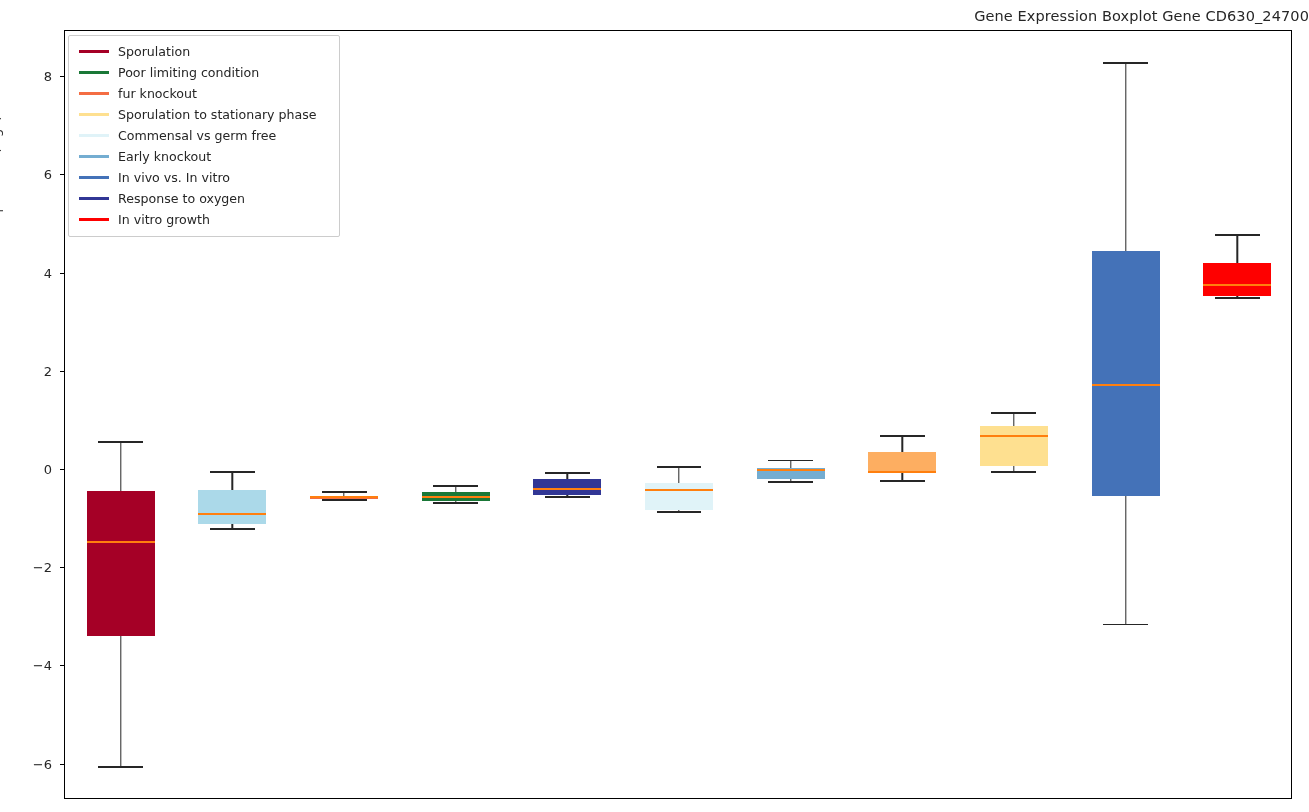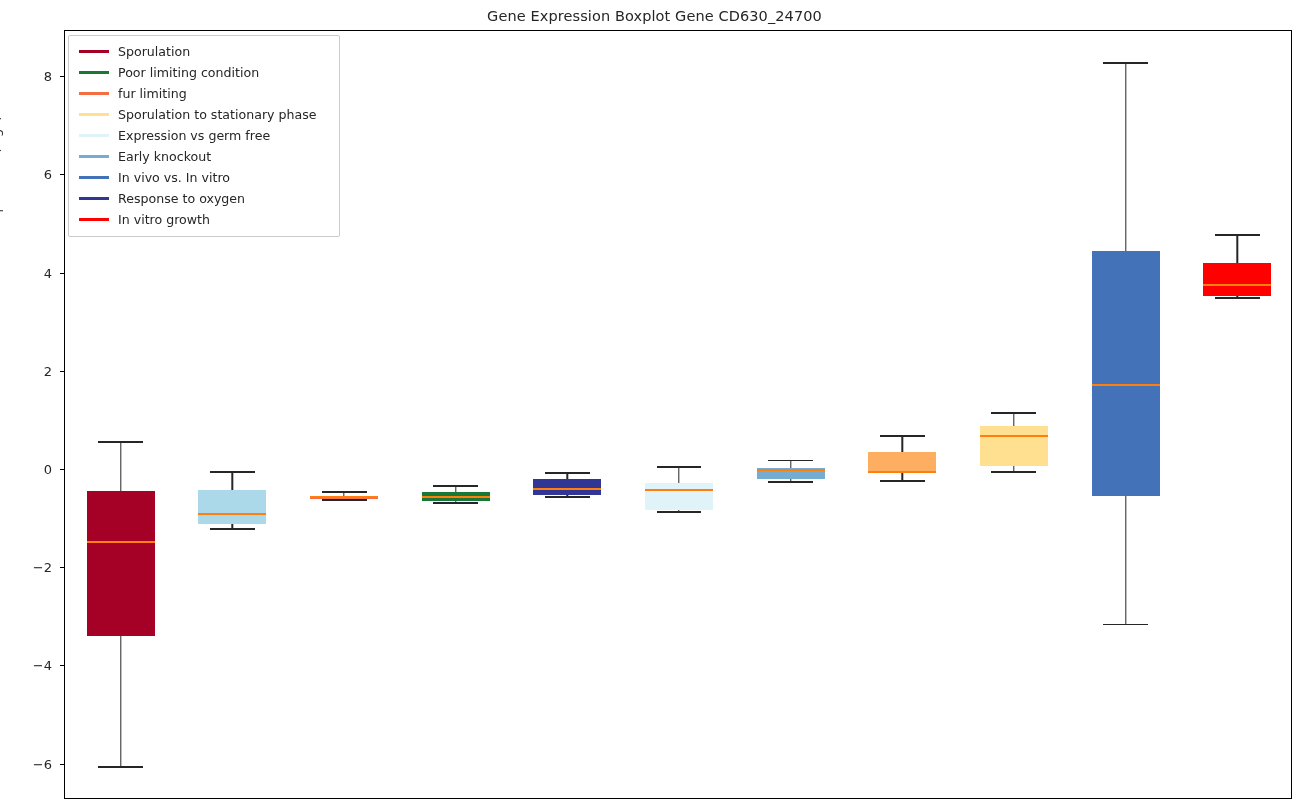--- a/index.html
+++ b/index.html
@@ -1,19 +1,19 @@
 <!DOCTYPE html>
 <html><head>
 <meta charset="utf-8">
 <style>
   html,body{margin:0;padding:0;background:#ffffff;}
   body{width:1309px;height:812px;font-family:"DejaVu Sans","Liberation Sans",sans-serif;overflow:hidden;}
   #root{position:relative;width:1309px;height:812px;}
 
-  #chart-title{position:absolute;left:0;top:8px;width:1309px;text-align:center;
+  #chart-title{position:absolute;left:0;top:8px;width:1309px;text-align:right;
     font-size:14.5px;color:#262626;letter-spacing:0.1px;}
 
   
   #plot-frame{position:absolute;left:64px;top:30px;width:1228px;height:769px;
     border:1px solid #000000;box-sizing:border-box;background:#ffffff;}
 
   
   #ylabel{position:absolute;left:-12px;top:350px;width:300px;
     transform:rotate(-90deg);transform-origin:left top;
     font-size:13px;color:#262626;text-align:center;white-space:nowrap;}
@@ -163,29 +163,29 @@
       <div class="legend-row">
         <span class="legend-swatch" style="background: rgb(165, 0, 38);"></span>
         <span class="legend-text">Sporulation</span>
       </div>
       <div class="legend-row">
         <span class="legend-swatch" style="background: rgb(26, 120, 55);"></span>
         <span class="legend-text">Poor limiting condition</span>
       </div>
       <div class="legend-row">
         <span class="legend-swatch" style="background: rgb(244, 109, 67);"></span>
-        <span class="legend-text">fur limiting</span>
+        <span class="legend-text">fur knockout</span>
       </div>
       <div class="legend-row">
         <span class="legend-swatch" style="background: rgb(254, 224, 144);"></span>
         <span class="legend-text">Sporulation to stationary phase</span>
       </div>
       <div class="legend-row">
         <span class="legend-swatch" style="background: rgb(224, 243, 248);"></span>
-        <span class="legend-text">Expression vs germ free</span>
+        <span class="legend-text">Commensal vs germ free</span>
       </div>
       <div class="legend-row">
         <span class="legend-swatch" style="background: rgb(116, 173, 209);"></span>
         <span class="legend-text">Early knockout</span>
       </div>
       <div class="legend-row">
         <span class="legend-swatch" style="background: rgb(68, 114, 184);"></span>
         <span class="legend-text">In vivo vs. In vitro</span>
       </div>
       <div class="legend-row">

